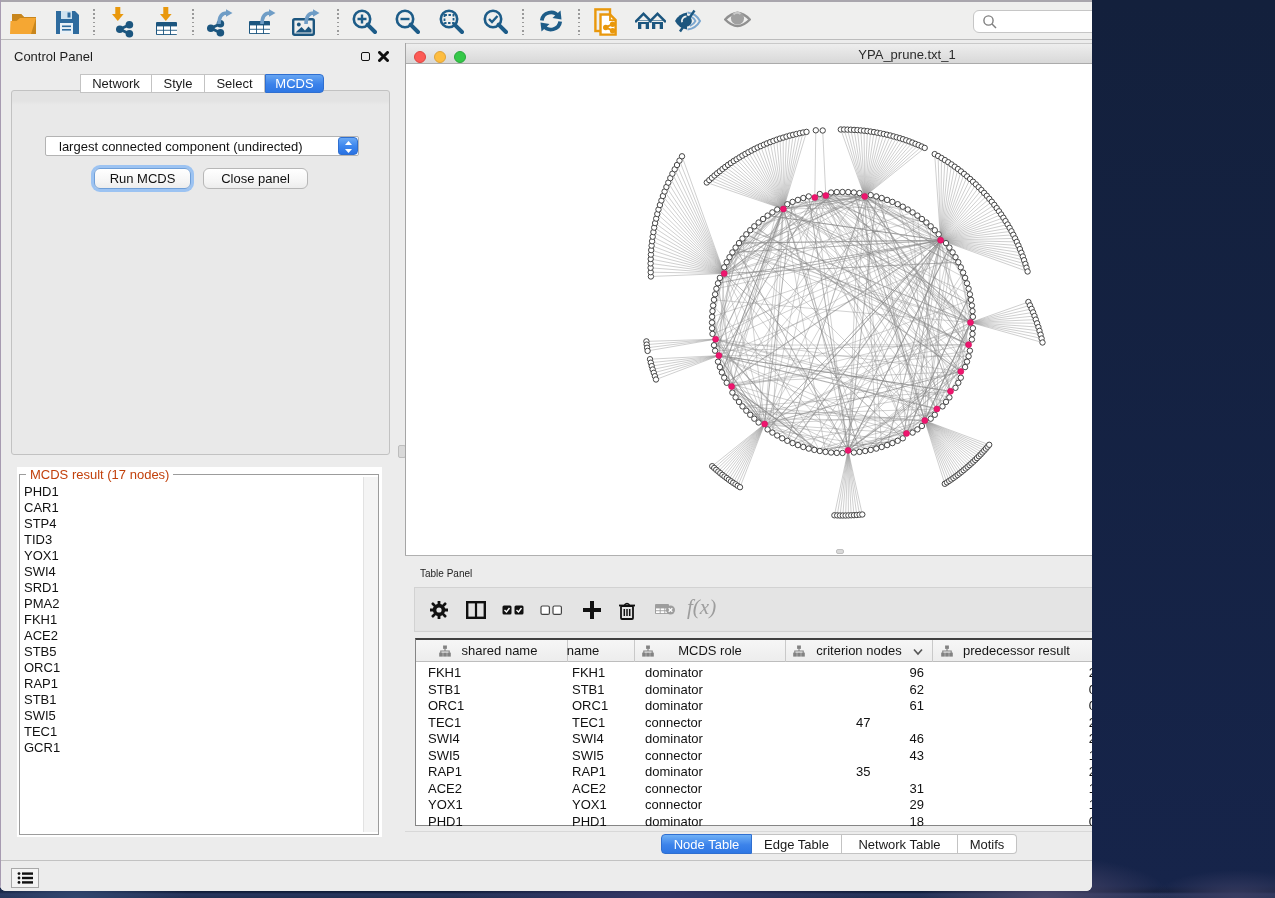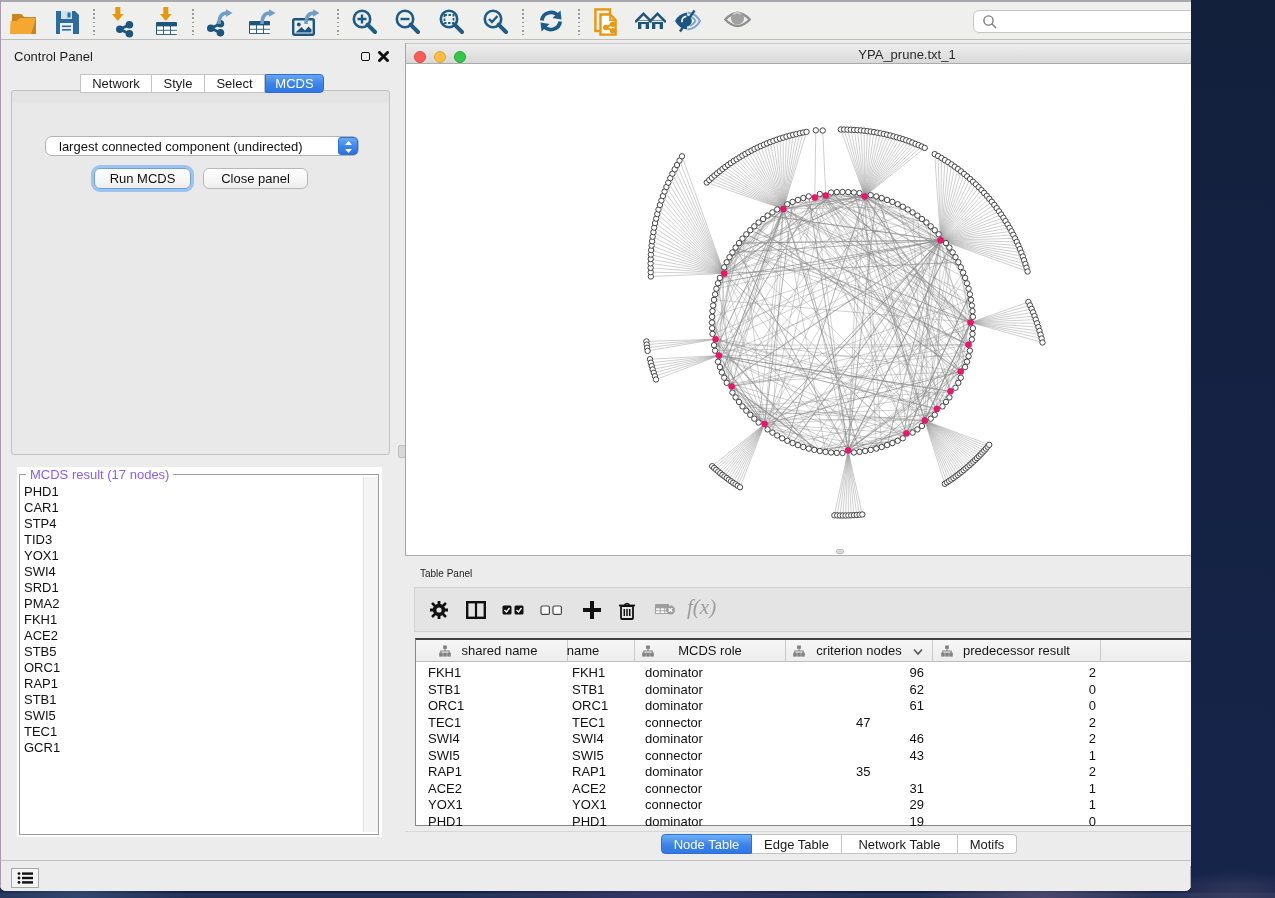--- a/index.html
+++ b/index.html
@@ -3,48 +3,48 @@
 <style>
 *{margin:0;padding:0;box-sizing:border-box}
 html,body{width:1275px;height:898px;overflow:hidden;font-family:"Liberation Sans",sans-serif}
 body{background:#0f1d33;position:relative}
 #wall{position:absolute;inset:0;background:
  radial-gradient(160px 60px at 6% 100%, #31466e 0%, rgba(49,70,110,0) 70%),
  radial-gradient(300px 100px at 52% 100%, #343665 0%, rgba(52,54,101,0) 70%),
  radial-gradient(180px 60px at 82% 100%, #4a476b 0%, rgba(74,71,107,0) 70%),
  radial-gradient(120px 40px at 97% 100%, #3a3d62 0%, rgba(58,61,98,0) 70%),
  linear-gradient(180deg,#13203c 0px,#16244a 886px,#111c38 892px,#28355e 894px,#233052 898px)}
-#win{position:absolute;left:0;top:0;width:1191px;height:891px;background:#ececec;
+#win{position:absolute;left:0;top:0;width:1092px;height:891px;background:#ececec;
  border-radius:0 0 6px 6px;overflow:hidden}
 #ledge{position:absolute;left:0;top:0;width:1px;height:891px;background:#a79bb1;z-index:60}
 
 #toolbar{position:absolute;left:0;top:0;width:1275px;height:40px;background:#efefee;border-top:2px solid #a9a6ad;border-bottom:1px solid #bcbcbc}
 .tsep{position:absolute;top:7px;height:26px;width:2px;background:repeating-linear-gradient(180deg,#9a9a9a 0 1.6px,transparent 1.6px 4.2px)}
 .ticon{position:absolute;top:6px}
 #search{position:absolute;left:973px;top:8px;width:292px;height:23px;background:#fff;border:1px solid #c6c6c6;border-radius:6px}
 
 #cp-title{position:absolute;left:14px;top:49px;font-size:13px;color:#1d1d1d}
 .winbtns{position:absolute;display:flex;gap:8px;align-items:center}
 .sqico{width:9px;height:9px;border:1.6px solid #111;border-radius:2px}
 .xico{width:11px;height:11px}
 #tabpane{position:absolute;left:11px;top:90px;width:379px;height:365px;background:linear-gradient(180deg,#e3e3e3 0,#e3e3e3 10px,#e9e9e9 14px,#e9e9e9 100%);border:1px solid #c2c2c2;border-radius:3px}
 .tab{position:absolute;top:74px;height:19px;line-height:17px;background:#fff;border:1px solid #c3c3c3;font-size:13px;color:#1a1a1a;text-align:center}
 .tabsel{background:linear-gradient(180deg,#66a5f2 0%,#3b82ea 55%,#2e77e4 100%);color:#fff;border:1px solid #2f6fd0}
 #optlabel{position:absolute;left:0;top:114px;width:402px;text-align:center;font-size:13px;color:#1d1d1d}
-#combo{position:absolute;left:45px;top:136px;width:314px;height:20px;background:#fff;border:1px solid #b3b3b3;border-radius:7px}
+#combo{position:absolute;left:45px;top:136px;width:314px;height:20px;background:#fff;border:1px solid #b3b3b3;border-radius:2px}
 #combo .txt{position:absolute;left:13px;top:2px;font-size:13px;color:#111}
 #combo .spin{position:absolute;right:0;top:0;width:20px;height:18px;border-radius:3px 4px 4px 3px;
  background:linear-gradient(180deg,#6aa9f5 0%,#3e87ee 50%,#2a72e2 100%);border:1px solid #2f6fd0}
 .btn{position:absolute;height:21px;background:linear-gradient(180deg,#ffffff 0%,#f4f4f4 70%,#ececec 100%);
  border:1px solid #b7b7b7;border-radius:6px;font-size:13px;color:#111;text-align:center;line-height:19px}
 #runbtn{left:94px;top:168px;width:97px;box-shadow:0 0 0 3px #9cc3f2;border-color:#6f9fd8}
 #closebtn{left:203px;top:168px;width:105px}
 #mcdsbox{position:absolute;left:17px;top:467px;width:365px;height:370px;background:#fff}
 #mcdsborder{position:absolute;left:2px;top:7px;width:360px;height:361px;border:1px solid #9c9c9c}
-#mcdslabel{position:absolute;left:9px;top:0px;background:#fff;padding:0 4px;font-size:13px;color:#8b5cf6}
+#mcdslabel{position:absolute;left:9px;top:0px;background:#fff;padding:0 4px;font-size:13px;color:#c2410c}
 #mcdslist{position:absolute;left:7px;top:17px;font-size:13px;color:#111;line-height:16px}
 #mcdsscroll{position:absolute;right:4px;top:10px;width:15px;height:355px;background:#f4f4f4;border-left:1px solid #e2e2e2}
 
 #vgrip{position:absolute;left:398px;top:445px;width:8px;height:13px;background:#d9d9d9;border:1px solid #bdbdbd;border-radius:2px}
 
 #frame{position:absolute;left:405px;top:43px;width:870px;height:512px;background:#fff;border-left:1px solid #a5a5a5}
 #ftitle{position:absolute;left:0;top:0;width:870px;height:21px;background:linear-gradient(180deg,#eeeeee 0%,#e3e3e3 50%,#d8d8d8 100%);border-bottom:1px solid #ababab;border-top:1px solid #c9c9c9}
 .light{position:absolute;top:7px;width:12px;height:12px;border-radius:50%}
 #ftext{position:absolute;top:3px;left:0;width:1002px;text-align:center;font-size:13px;color:#2b2b2b}
 #netsvg{position:absolute;left:0;top:21px}
@@ -791,21 +791,21 @@
         <div class="td" style="left:440px;top:140.85000000000002px;width:68px;text-align:right">31</div>
         <div class="td" style="left:610px;top:140.85000000000002px;width:70px;text-align:right">1</div>
         <div class="td" style="left:12px;top:157.4px">YOX1</div>
         <div class="td" style="left:156px;top:157.4px">YOX1</div>
         <div class="td" style="left:229px;top:157.4px">connector</div>
         <div class="td" style="left:440px;top:157.4px;width:68px;text-align:right">29</div>
         <div class="td" style="left:610px;top:157.4px;width:70px;text-align:right">1</div>
         <div class="td" style="left:12px;top:173.95000000000002px">PHD1</div>
         <div class="td" style="left:156px;top:173.95000000000002px">PHD1</div>
         <div class="td" style="left:229px;top:173.95000000000002px">dominator</div>
-        <div class="td" style="left:440px;top:173.95000000000002px;width:68px;text-align:right">19</div>
+        <div class="td" style="left:440px;top:173.95000000000002px;width:68px;text-align:right">18</div>
         <div class="td" style="left:610px;top:173.95000000000002px;width:70px;text-align:right">0</div>
     <div id="tscroll">
           <div id="tthumb"></div>
         </div>
   </div>
   <div style="position:absolute;left:0;top:268px;width:870px;border-top:1px solid #d8d8d8"></div>
   <div class="btab btabsel" style="left:256px;width:91px;border-radius:4px 0 0 4px">Node Table</div>
       <div class="btab" style="left:347px;width:90px;border-left:none">Edge Table</div>
       <div class="btab" style="left:437px;width:116px;border-left:none">Network Table</div>
       <div class="btab" style="left:553px;width:59px;border-left:none;border-radius:0 4px 4px 0">Motifs</div>

